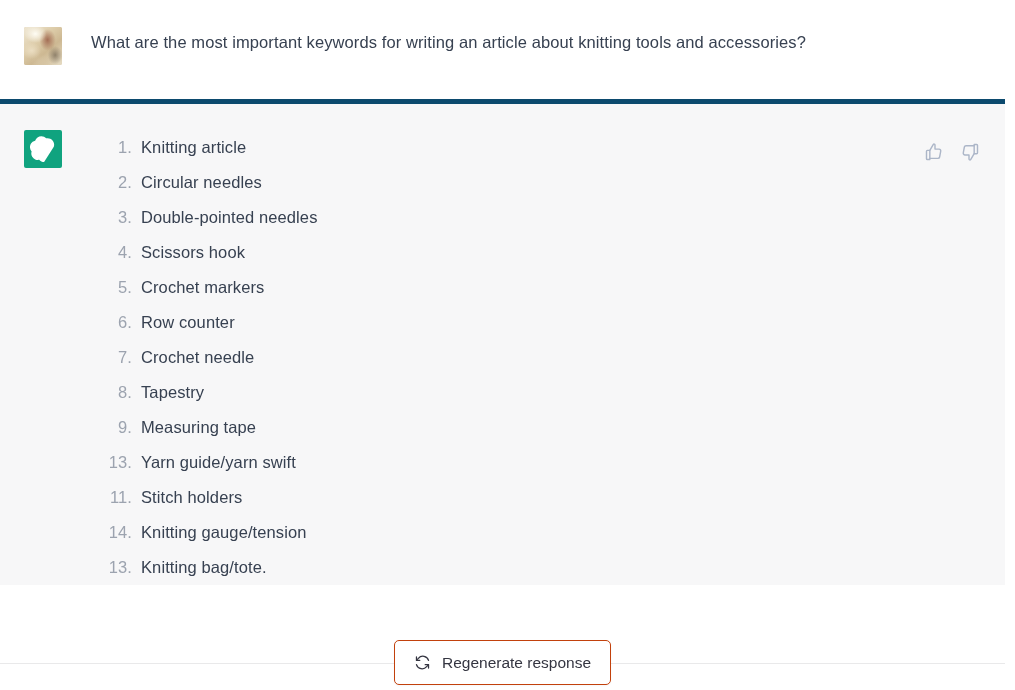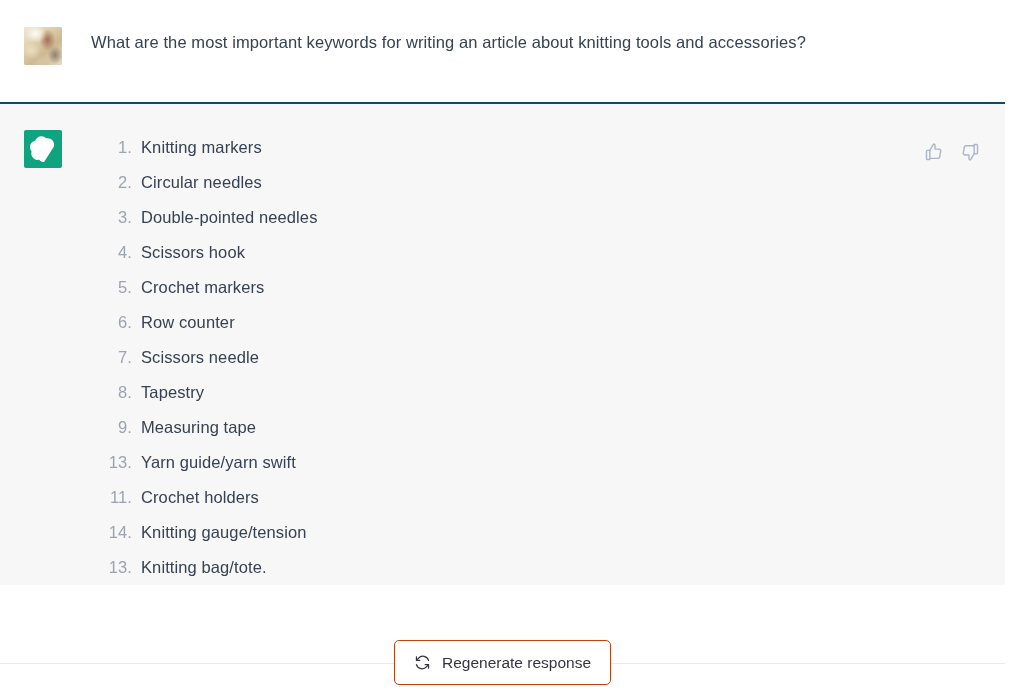--- a/index.html
+++ b/index.html
@@ -35,21 +35,21 @@
   }
 
   
   .msg {
     position: relative;
     width: 100%;
     box-sizing: border-box;
   }
   .msg-user {
     background: #ffffff;
-    border-bottom: 2px solid #0c4a6e;
+    border-bottom: 5px solid #0c4a6e;
     padding: 27px 0 34px 0;
     min-height: 104px;
   }
   .msg-assistant {
     background: #f7f7f8;
     padding: 26px 0 0 0;
   }
 
   .msg-inner {
     position: relative;
@@ -244,21 +244,21 @@
         <div class="avatar avatar-assistant">
           <svg width="26" height="26" viewBox="0 0 41 41" aria-hidden="true">
             <path fill="#ffffff" d="M37.5324 16.8707c.4533-1.3613.6085-2.8037.4546-4.2297-.1539-1.4259-.6133-2.8023-1.3466-4.0353-1.0871-1.8872-2.7459-3.3752-4.7382-4.2515-1.9922-.8763-4.2115-1.0952-6.3386-.6255-.9592-1.0812-2.142-1.944-3.4658-2.5273-1.3238-.5834-2.7573-.8731-4.2032-.84939-2.1763-.00504-4.2978.67967-6.0598 1.95557-1.7619 1.2758-3.07297 3.0779-3.74417 5.1472-1.40656.2879-2.7357.8734-3.90067 1.7182-1.16498.8449-2.14007 1.9303-2.86143 3.1851-1.09286 1.8808-1.561 4.0593-1.33775 6.2222.22334 2.1629 1.12657 4.1999 2.57975 5.8182-.45334 1.3614-.60854 2.8037-.45459 4.2297.15394 1.4259.61335 2.8023 1.34664 4.0353 1.08712 1.8873 2.74591 3.3752 4.73821 4.2515 1.9923.8764 4.2115 1.0952 6.3386.6256.9592 1.0811 2.1419 1.9439 3.4657 2.5273 1.3238.5833 2.7573.8731 4.2032.8493 2.1775.0055 4.3.-.6797 6.0629-1.9564 1.7629-1.2767 3.0741-3.0803 3.7445-5.1508 1.4065-.2879 2.7357-.8734 3.9007-1.7182 1.1649-.8449 2.14-1.9303 2.8614-3.1851 1.0802-1.8789 1.5398-4.0514 1.3125-6.2047-.2273-2.1534-1.1289-4.1802-2.5748-5.7891zM22.4978 37.8849c-1.7952.0025-3.5344-.6261-4.9119-1.7754.0622-.0339.1714-.0936.2423-.1373l8.1453-4.7035c.2046-.1192.3739-.29.4911-.4954.1172-.2053.179-.4377.1793-.6742V18.6193l3.4419 1.9873c.0182.0091.0339.0226.0457.0392.0118.0166.0193.0358.0218.056v9.5086c-.0028 2.2728-.9066 4.4517-2.513 6.0584-1.6064 1.6066-3.7852 2.5107-6.058 2.5139zM6.0422 30.8402c-.8991-1.5532-1.2228-3.3744-.9141-5.1434.0594.0358.1643.0996.2398.144l8.1453 4.7035c.2034.1195.4352.1826.6712.1826s.4677-.631.6711-.1826l9.9433-5.7404v3.9746c.0006.0203-.0036.0405-.0123.0589-.0086.0183-.0215.0344-.0376.0468l-8.2326 4.7532c-1.9697 1.1351-4.3085 1.4429-6.5049.8561-2.1963-.5869-4.06886-2.0219-5.20772-3.9907zM3.9607 13.7443c.89931-1.5555 2.31679-2.7445 4.0064-3.3616 0 .069-.0039.1913-.0039.2762v9.4069c-.39.2363.00607.4690.12288.6744s.28691.3758.49067.4953l9.9433 5.7397-3.4419 1.9873c-.172.0109-.359.0071-.5262-.0108l-8.23428-4.758c-1.96825-1.1393-3.40265-3.0113-3.98879-5.2056-.58614-2.1944-.27784-4.5316.85727-6.4994zm28.2537 6.5729-9.9434-5.7404 3.4419-1.9864c.0172-.0109.0359-.0071.0526.0108l8.2343 4.7532c1.4096.8143 2.5624 2.0074 3.3275 3.4444.765 1.437 1.1108 3.0606.9981 4.6849-.1127 1.6242-.6798 3.1843-1.6368 4.5027-.9569 1.3184-2.2631 2.3418-3.7707 2.954v-9.4069c.0031-.2362-.0506-.4697-.1565-.6807-.1059-.2109-.2609-.3929-.452-.5304zm3.4256-5.1562c-.0593-.0362-.1642-.0996-.2397-.144l-8.1453-4.7035c-.2034-.1195-.4352-.1826-.6712-.1826-.2359 0-.4677.0631-.6711.1826l-9.9433 5.7404v-3.9746c-.0006-.203.0036-.405.0123-.0589.0086-.183.0215-.344.0376-.0468l8.2326-4.74931c1.4099-.81361 3.0174-1.21776 4.6434-1.1675 1.6261.05025 3.2056.55302 4.5627 1.45231 1.3571.8993 2.4382 2.16 3.1228 3.6393.6845 1.4793.9453 3.1199.7534 4.7391zm-21.5421 7.0878-3.4422-1.9873c-.0182-.0091-.0339-.0226-.0457-.0392-.0118-.0166-.0193-.0358-.0218-.056v-9.5086c.0011-1.6278.4661-3.2217 1.3407-4.5946.8746-1.3728 2.1231-2.46816 3.5985-3.15771 1.4754-.68955 3.1169-.94359 4.7318-.73232 1.6149.21127 3.1358.87909 4.3841 1.92503-.0622.0339-.1714.0936-.2423.1373l-8.1453 4.7035c-.2046.1192-.3739.29-.4911.4954-.1172.2053-.179.4377-.1793.6742zm1.8695-4.0324 4.4283-2.5565 4.4283 2.5554v5.1119l-4.4283 2.5554-4.4283-2.5554z"></path>
           </svg>
         </div>
 
         <div class="msg-body">
           <ol class="answer-list" id="answer-list">
               <li>
                 <span class="num">1.</span>
-                <span class="item-text">Knitting markers</span>
+                <span class="item-text">Knitting article</span>
               </li>
               <li>
                 <span class="num">2.</span>
                 <span class="item-text">Circular needles</span>
               </li>
               <li>
                 <span class="num">3.</span>
                 <span class="item-text">Double-pointed needles</span>
               </li>
               <li>
@@ -268,37 +268,37 @@
               <li>
                 <span class="num">5.</span>
                 <span class="item-text">Crochet markers</span>
               </li>
               <li>
                 <span class="num">6.</span>
                 <span class="item-text">Row counter</span>
               </li>
               <li>
                 <span class="num">7.</span>
-                <span class="item-text">Scissors needle</span>
+                <span class="item-text">Crochet needle</span>
               </li>
               <li>
                 <span class="num">8.</span>
                 <span class="item-text">Tapestry</span>
               </li>
               <li>
                 <span class="num">9.</span>
                 <span class="item-text">Measuring tape</span>
               </li>
               <li>
                 <span class="num">13.</span>
                 <span class="item-text">Yarn guide/yarn swift</span>
               </li>
               <li>
                 <span class="num">11.</span>
-                <span class="item-text">Crochet holders</span>
+                <span class="item-text">Stitch holders</span>
               </li>
               <li>
                 <span class="num">14.</span>
                 <span class="item-text">Knitting gauge/tension</span>
               </li>
               <li>
                 <span class="num">13.</span>
                 <span class="item-text">Knitting bag/tote.</span>
               </li>
             </ol>

